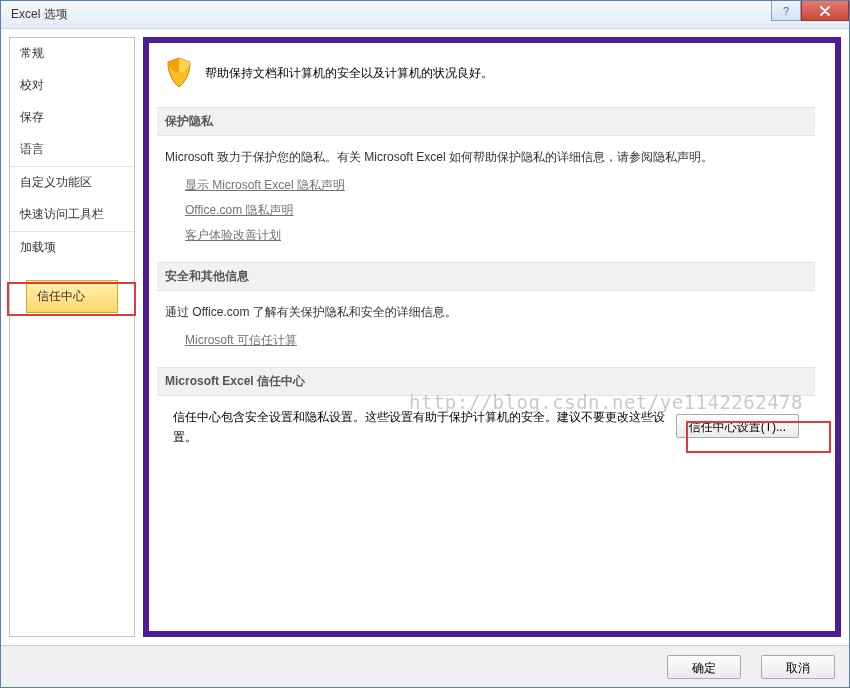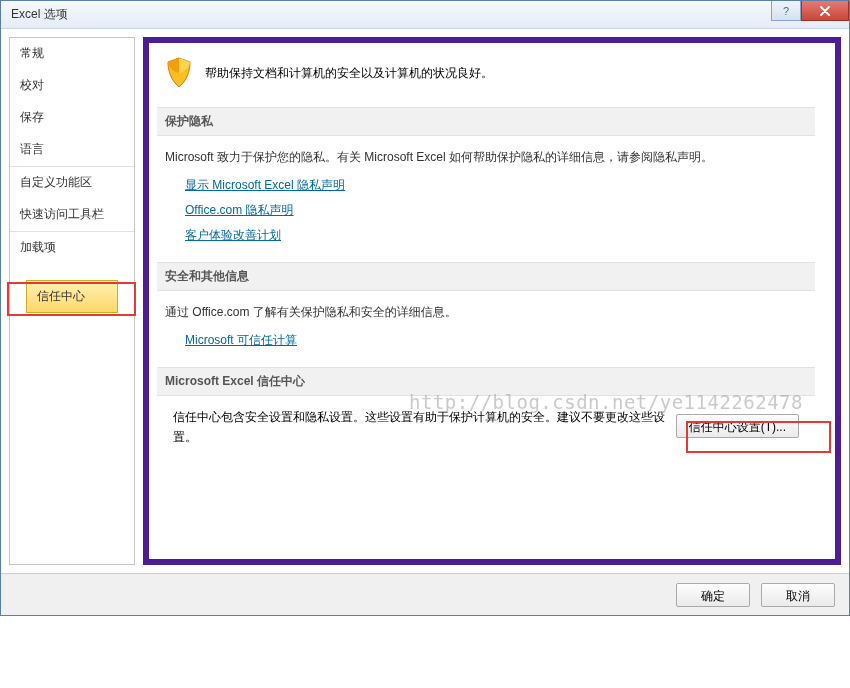--- a/index.html
+++ b/index.html
@@ -6,21 +6,21 @@
 body {
   font-family: "Microsoft YaHei", "Segoe UI", Tahoma, sans-serif;
   font-size: 12px;
   background: #fff;
   width: 850px;
   height: 688px;
   overflow: hidden;
 }
 .dialog {
   width: 850px;
-  height: 616px;
+  height: 688px;
   border: 1px solid #5a7faa;
   background: #fff;
   display: flex;
   flex-direction: column;
 }
 .titlebar {
   height: 28px;
   background: linear-gradient(#f6f9fd, #e4ecf7);
   border-bottom: 1px solid #c9d6e8;
   display: flex;
@@ -121,21 +121,21 @@
 .para {
   color: #333;
   margin: 0 8px 10px 0;
   line-height: 1.6;
 }
 .links {
   margin: 0 8px 18px 20px;
 }
 .links a {
   display: block;
-  color: #0369a1;
+  color: #737373;
   text-decoration: underline;
   margin-bottom: 8px;
 }
 .trust-row {
   display: flex;
   align-items: flex-start;
   margin: 0 8px;
 }
 .trust-text { flex: 1; line-height: 1.6; }
 .btn {
@@ -152,21 +152,21 @@
   height: 24px;
   margin-top: 6px;
 }
 .footer {
   height: 42px;
   border-top: 1px solid #cfcfcf;
   background: #f0f0f0;
   display: flex;
   justify-content: flex-end;
   align-items: center;
-  gap: 11px;
+  gap: 20px;
   padding: 0 14px;
 }
 .footer .btn { min-width: 74px; height: 24px; }
 .watermark {
   position: absolute;
   left: 260px; top: 348px;
   color: rgba(150,150,150,0.5);
   font-family: monospace;
   font-size: 19px;
   pointer-events: none;

